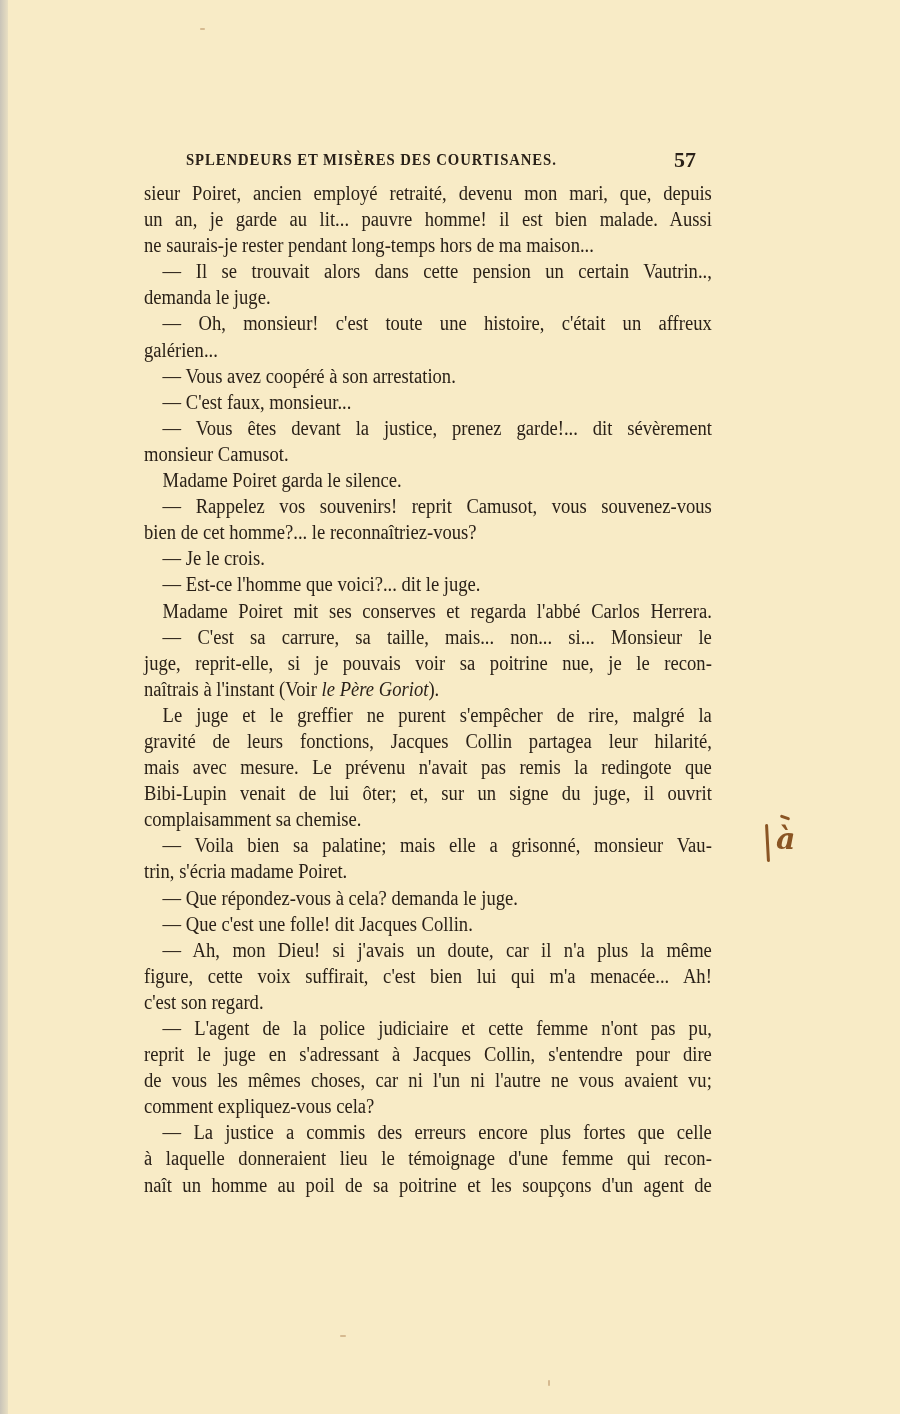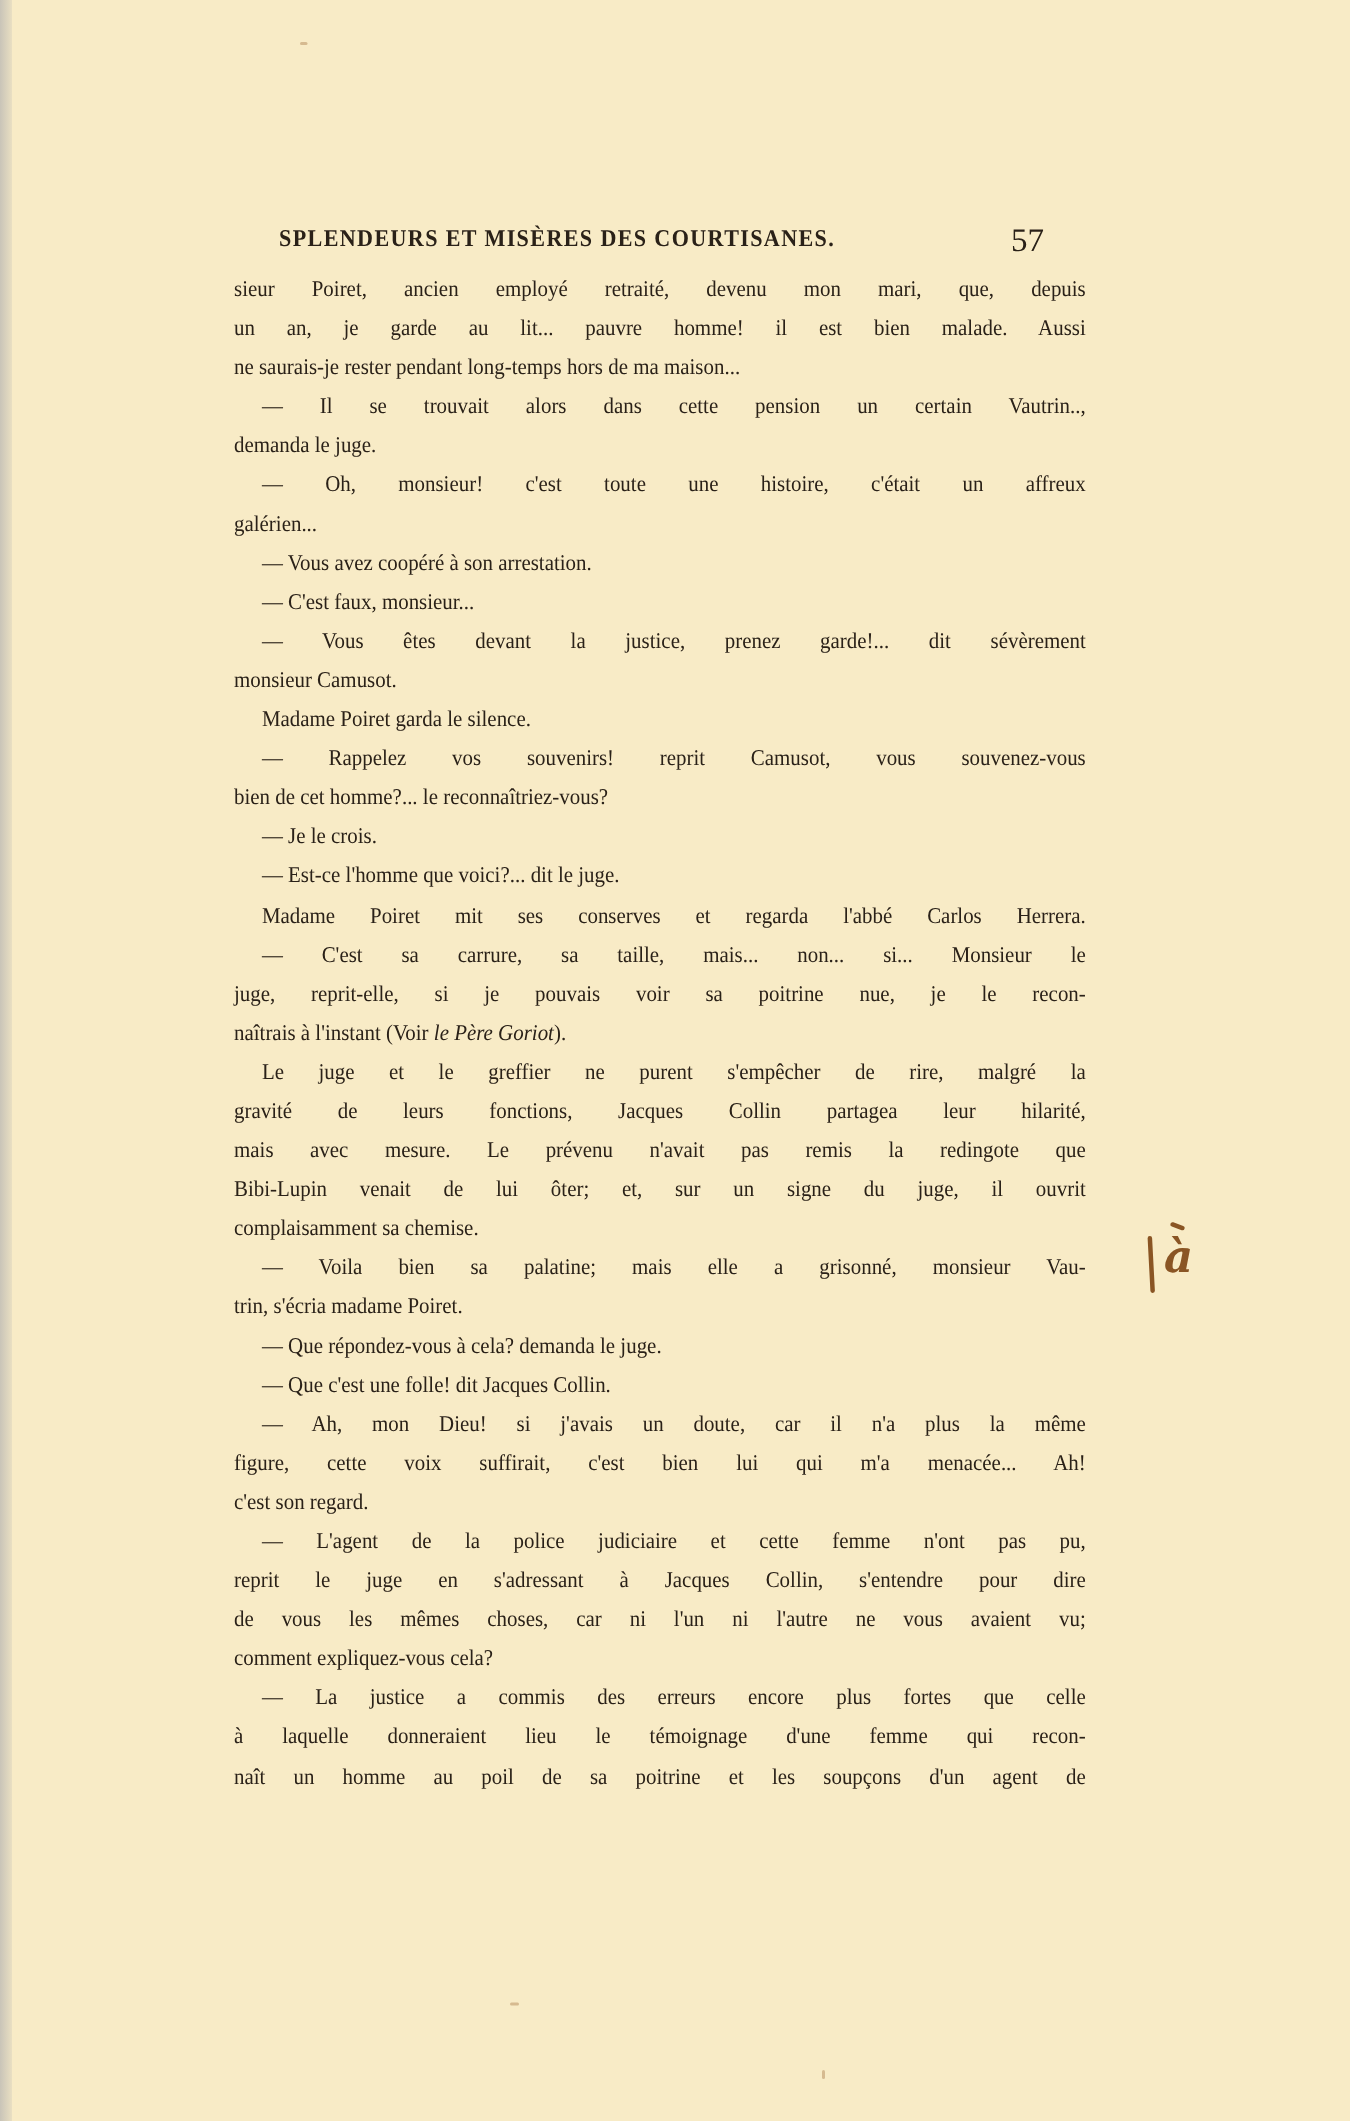--- a/index.html
+++ b/index.html
@@ -16,25 +16,25 @@
   .header {
     position: absolute; left: 128px; top: 147px; width: 568px; height: 26px;
   }
   .running-title {
     position: absolute; left: 58px; top: 4px;
     font-size: 16px; font-weight: bold; letter-spacing: 1px;
     font-variant: small-caps; text-transform: uppercase;
     transform: scaleX(0.92); transform-origin: left;
   }
   .page-number {
-    position: absolute; right: 0; top: 0; font-size: 22px;
+    position: absolute; right: 0; top: 0; font-size: 22px; font-weight: bold;
   }
   .text-block {
     position: absolute; left: 144px; top: 180px; width: 568px;
-    font-size: 15px; line-height: 26.1px; margin-left: 12px;
+    font-size: 20px; line-height: 26.1px;
   }
   .line {
     display: block; white-space: nowrap; height: 26.1px;
     text-align: justify; text-align-last: justify;
     transform: scaleX(0.93); transform-origin: left;
     width: 107.5%;
   }
   .line.last { text-align-last: left; }
   .line.indent { padding-left: 20px; box-sizing: border-box; }
   .italic { font-style: italic; }

